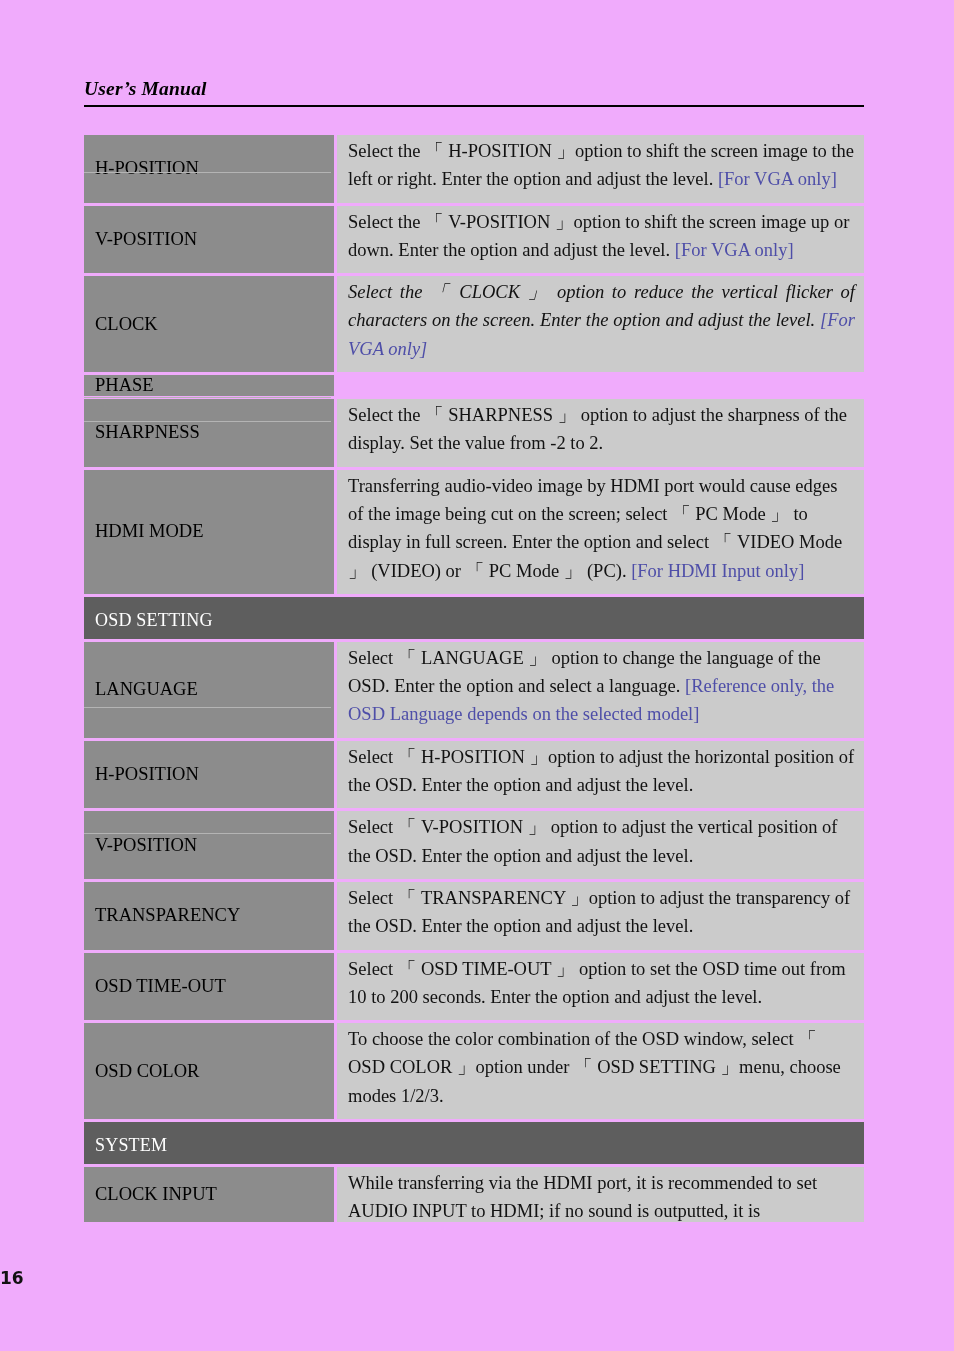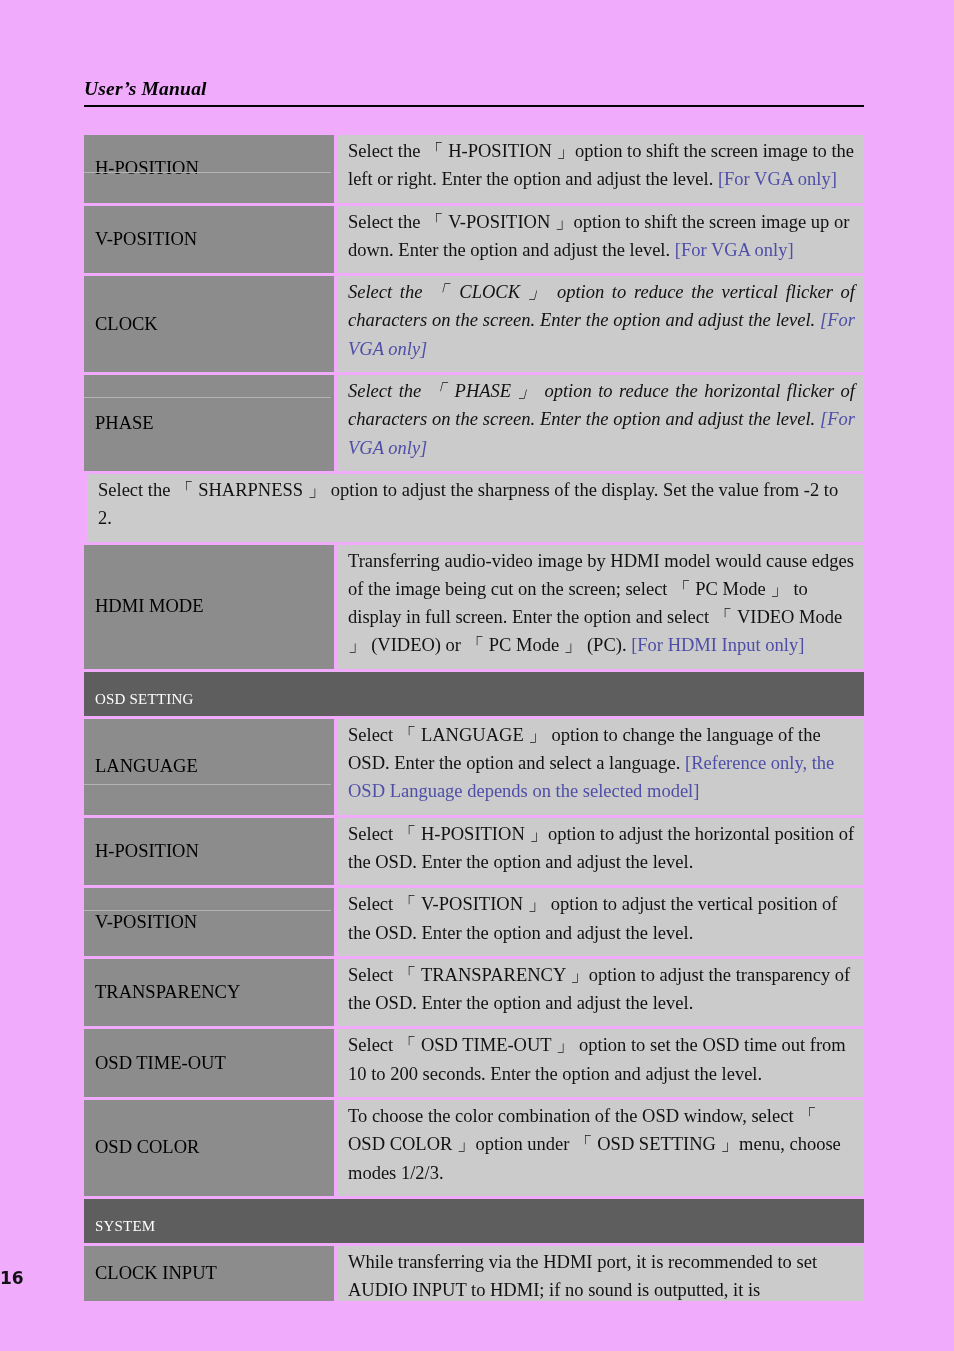--- a/index.html
+++ b/index.html
@@ -112,22 +112,22 @@
     font-style: italic;
   }
 
   .row.section {
     margin-bottom: 3px;
   }
   .section-bar {
     width: 780px;
     background: #5e5e5e;
     color: #ffffff;
-    font-size: 15px;
-    padding: 19px 0 8px 11px;
+    font-size: 18px;
+    padding: 13px 0 8px 11px;
     box-sizing: border-box;
     letter-spacing: 0.2px;
   }
 
   .blue { color: #4e4ea8; }
 
   
   .row.clipped .cell-desc,
   .row.clipped .cell-label {
     max-height: 55px;
@@ -174,30 +174,32 @@
       <div class="row">
         <div class="cell-label">
           <span>CLOCK</span>
         </div>
         <div class="cell-desc justify"><span>Select the 「 CLOCK 」 option to reduce the vertical flicker of characters on the screen. Enter the option and adjust the level. </span><span class="blue">[For VGA only]</span></div>
       </div>
       <div class="row">
         <div class="cell-label split-top">
           <span>PHASE</span>
         </div>
-        <div class="cell-desc justify"><span>Select the 「 PHASE 」 option to reduce the horizontal flicker of characters on the screen. Enter the option and adjust the level. </span><span class="blue">[For VGA only]</span></div>
-      </div>
-      <div class="row">
+      </div>
+      <div class="row">
+        <div class="cell-label split-top">
+          <span>SHARPNESS</span>
+        </div>
         <div class="cell-desc"><span>Select the 「 SHARPNESS 」 option to adjust the sharpness of the display. Set the value from -2 to 2.</span></div>
       </div>
       <div class="row">
         <div class="cell-label">
           <span>HDMI MODE</span>
         </div>
-        <div class="cell-desc"><span>Transferring audio-video image by HDMI model would cause edges of the image being cut on the screen; select 「 PC Mode 」 to display in full screen. Enter the option and select 「 VIDEO Mode 」 (VIDEO) or 「 PC Mode 」 (PC). </span><span class="blue">[For HDMI Input only]</span></div>
+        <div class="cell-desc"><span>Transferring audio-video image by HDMI port would cause edges of the image being cut on the screen; select 「 PC Mode 」 to display in full screen. Enter the option and select 「 VIDEO Mode 」 (VIDEO) or 「 PC Mode 」 (PC). </span><span class="blue">[For HDMI Input only]</span></div>
       </div>
       <div class="row section">
         <div class="section-bar">OSD SETTING</div>
       </div>
       <div class="row">
         <div class="cell-label split">
           <span>LANGUAGE</span>
         </div>
         <div class="cell-desc"><span>Select 「 LANGUAGE 」 option to change the language of the OSD. Enter the option and select a language. </span><span class="blue">[Reference only, the OSD Language depends on the selected model]</span></div>
       </div>

